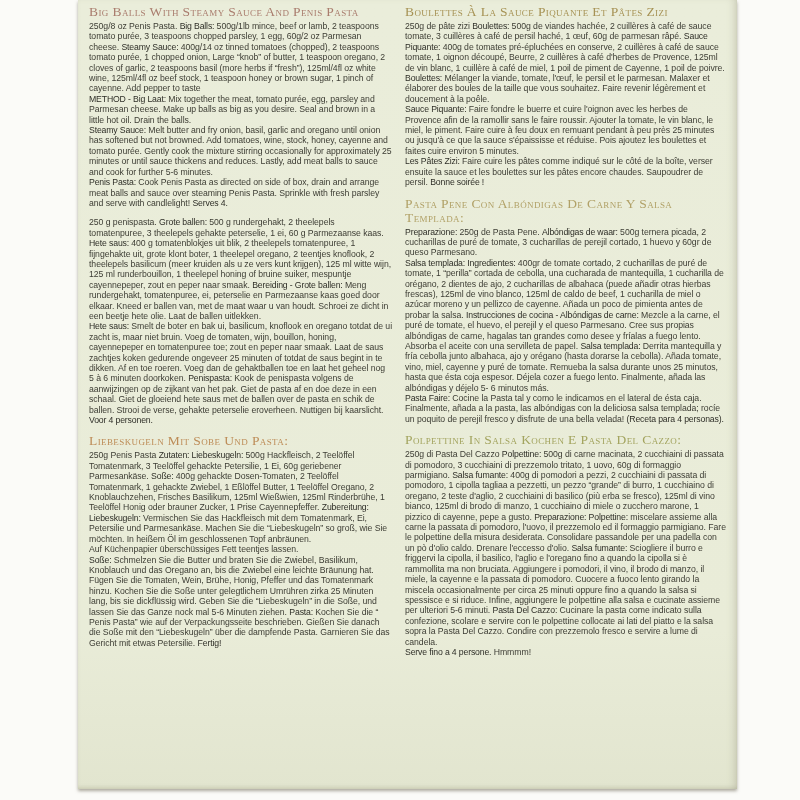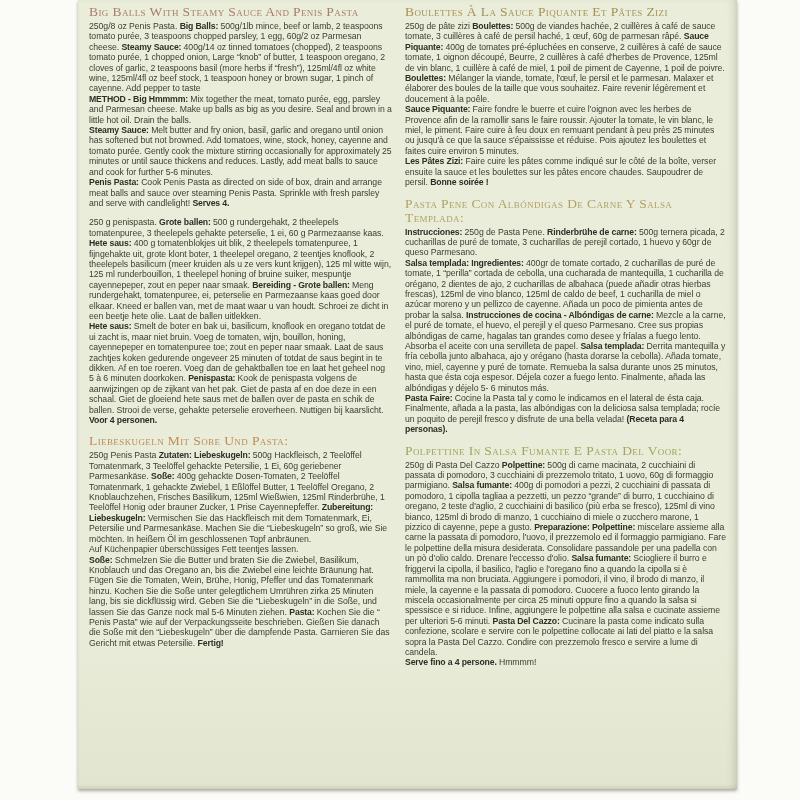--- a/index.html
+++ b/index.html
@@ -29,32 +29,32 @@
     font-variant:small-caps;
     font-size:13.5px;line-height:14px;
     letter-spacing:.4px;
   }
   .sec p{
     margin:0;
     font-size:8.7px;line-height:10.4px;
     letter-spacing:-0.05px;
     color:#3d3d34;
   }
-  .sec p .b{font-weight:bold;color:#2e2e27;letter-spacing:-0.15px;}
+  .sec p .b{font-weight:normal;color:#2e2e27;letter-spacing:-0.15px;}
 </style>
 </head>
 <body style="background: rgb(251, 251, 248);">
 
 <div class="photo">
   <div class="panel">
     <div class="col col-left" id="col-left">
         <section class="sec">
           <h2 class="sec-header" style="color: rgb(169, 124, 109);">Big Balls With Steamy Sauce And Penis Pasta</h2>
           <p><span>250g/8 oz Penis Pasta. </span><span class="b">Big Balls: </span><span>500g/1lb mince, beef or lamb, 2 teaspoons tomato purée, 3 teaspoons chopped parsley, 1 egg, 60g/2 oz Parmesan cheese. </span><span class="b">Steamy Sauce: </span><span>400g/14 oz tinned tomatoes (chopped), 2 teaspoons tomato purée, 1 chopped onion, Large “knob” of butter, 1 teaspoon oregano, 2 cloves of garlic, 2 teaspoons basil (more herbs if “fresh”), 125ml/4fl oz white wine, 125ml/4fl oz beef stock, 1 teaspoon honey or brown sugar, 1 pinch of cayenne. Add pepper to taste</span></p>
-          <p><span class="b">METHOD - Big Hmmmm: </span><span>Mix together the meat, tomato purée, egg, parsley and Parmesan cheese. Make up balls as big as you desire. Seal and brown in a little hot oil. Drain the balls.</span></p>
+          <p><span class="b">METHOD - Big Laat: </span><span>Mix together the meat, tomato purée, egg, parsley and Parmesan cheese. Make up balls as big as you desire. Seal and brown in a little hot oil. Drain the balls.</span></p>
           <p><span class="b">Steamy Sauce: </span><span>Melt butter and fry onion, basil, garlic and oregano until onion has softened but not browned. Add tomatoes, wine, stock, honey, cayenne and tomato purée. Gently cook the mixture stirring occasionally for approximately 25 minutes or until sauce thickens and reduces. Lastly, add meat balls to sauce and cook for further 5-6 minutes.</span></p>
           <p><span class="b">Penis Pasta: </span><span>Cook Penis Pasta as directed on side of box, drain and arrange meat balls and sauce over steaming Penis Pasta. Sprinkle with fresh parsley and serve with candlelight! </span><span class="b">Serves 4.</span></p>
         </section>
         <section class="sec">
           <p><span>250 g penispasta. </span><span class="b">Grote ballen: </span><span>500 g rundergehakt, 2 theelepels tomatenpuree, 3 theelepels gehakte peterselie, 1 ei, 60 g Parmezaanse kaas. </span><span class="b">Hete saus: </span><span>400 g tomatenblokjes uit blik, 2 theelepels tomatenpuree, 1 fijngehakte uit, grote klont boter, 1 theelepel oregano, 2 teentjes knoflook, 2 theelepels basilicum (meer kruiden als u ze vers kunt krijgen), 125 ml witte wijn, 125 ml runderbouillon, 1 theelepel honing of bruine suiker, mespuntje cayennepeper, zout en peper naar smaak. </span><span class="b">Bereiding - Grote ballen: </span><span>Meng rundergehakt, tomatenpuree, ei, peterselie en Parmezaanse kaas goed door elkaar. Kneed er ballen van, met de maat waar u van houdt. Schroei ze dicht in een beetje hete olie. Laat de ballen uitlekken.</span></p>
           <p><span class="b">Hete saus: </span><span>Smelt de boter en bak ui, basilicum, knoflook en oregano totdat de ui zacht is, maar niet bruin. Voeg de tomaten, wijn, bouillon, honing, cayennepeper en tomatenpuree toe; zout en peper naar smaak. Laat de saus zachtjes koken gedurende ongeveer 25 minuten of totdat de saus begint in te dikken. Af en toe roeren. Voeg dan de gehaktballen toe en laat het geheel nog 5 à 6 minuten doorkoken. </span><span class="b">Penispasta: </span><span>Kook de penispasta volgens de aanwijzingen op de zijkant van het pak. Giet de pasta af en doe deze in een schaal. Giet de gloeiend hete saus met de ballen over de pasta en schik de ballen. Strooi de verse, gehakte peterselie eroverheen. Nuttigen bij kaarslicht. </span><span class="b">Voor 4 personen.</span></p>
         </section>
         <section class="sec">
           <h2 class="sec-header" style="color: rgb(189, 140, 87);">Liebeskugeln Mit Sobe Und Pasta:</h2>
           <p><span>250g Penis Pasta </span><span class="b">Zutaten: Liebeskugeln: </span><span>500g Hackfleisch, 2 Teelöffel Tomatenmark, 3 Teelöffel gehackte Petersilie, 1 Ei, 60g geriebener Parmesankäse. </span><span class="b">Soße: </span><span>400g gehackte Dosen-Tomaten, 2 Teelöffel Tomatenmark, 1 gehackte Zwiebel, 1 Eßlöffel Butter, 1 Teelöffel Oregano, 2 Knoblauchzehen, Frisches Basilikum, 125ml Wießwien, 125ml Rinderbrühe, 1 Teelöffel Honig oder brauner Zucker, 1 Prise Cayennepfeffer. </span><span class="b">Zubereitung: Liebeskugeln: </span><span>Vermischen Sie das Hackfleisch mit dem Tomatenmark, Ei, Petersilie und Parmesankäse. Machen Sie die “Liebeskugeln” so groß, wie Sie möchten. In heißem Öl im geschlossenen Topf anbräunen.</span></p>
@@ -64,24 +64,24 @@
       </div>
     <div class="col col-right" id="col-right">
         <section class="sec">
           <h2 class="sec-header" style="color: rgb(166, 146, 84);">Boulettes À La Sauce Piquante Et Pâtes Zizi</h2>
           <p><span>250g de pâte zizi </span><span class="b">Boulettes: </span><span>500g de viandes hachée, 2 cuillères à café de sauce tomate, 3 cuillères à café de persil haché, 1 œuf, 60g de parmesan râpé. </span><span class="b">Sauce Piquante: </span><span>400g de tomates pré-épluchées en conserve, 2 cuillères à café de sauce tomate, 1 oignon découpé, Beurre, 2 cuillères à café d'herbes de Provence, 125ml de vin blanc, 1 cuillère à café de miel, 1 poil de piment de Cayenne, 1 poil de poivre. </span><span class="b">Boulettes: </span><span>Mélanger la viande, tomate, l'œuf, le persil et le parmesan. Malaxer et élaborer des boules de la taille que vous souhaitez. Faire revenir légèrement et doucement à la poêle.</span></p>
           <p><span class="b">Sauce Piquante: </span><span>Faire fondre le buerre et cuire l'oignon avec les herbes de Provence afin de la ramollir sans le faire roussir. Ajouter la tomate, le vin blanc, le miel, le piment. Faire cuire à feu doux en remuant pendant à peu près 25 minutes ou jusqu'à ce que la sauce s'épaississe et réduise. Pois ajoutez les boulettes et faites cuire environ 5 minutes.</span></p>
           <p><span class="b">Les Pâtes Zizi: </span><span>Faire cuire les pâtes comme indiqué sur le côté de la boîte, verser ensuite la sauce et les boulettes sur les pâtes encore chaudes. Saupoudrer de persil. </span><span class="b">Bonne soirée !</span></p>
         </section>
         <section class="sec">
           <h2 class="sec-header" style="color: rgb(177, 161, 103); margin-top: 8px;">Pasta Pene Con Albóndigas De Carne Y Salsa Templada:</h2>
-          <p><span class="b">Instrucciones: </span><span>250g de Pasta Pene. </span><span class="b">Rinderbrühe de carne: </span><span>500g ternera picada, 2 cucharillas de puré de tomate, 3 cucharillas de perejil cortado, 1 huevo y 60gr de queso Parmesano.</span></p>
+          <p><span class="b">Preparazione: </span><span>250g de Pasta Pene. </span><span class="b">Albóndigas de waar: </span><span>500g ternera picada, 2 cucharillas de puré de tomate, 3 cucharillas de perejil cortado, 1 huevo y 60gr de queso Parmesano.</span></p>
           <p><span class="b">Salsa templada: Ingredientes: </span><span>400gr de tomate cortado, 2 cucharillas de puré de tomate, 1 “perilla” cortada de cebolla, una cucharada de mantequilla, 1 cucharilla de orégano, 2 dientes de ajo, 2 cucharillas de albahaca (puede añadir otras hierbas frescas), 125ml de vino blanco, 125ml de caldo de beef, 1 cucharilla de miel o azúcar moreno y un pellizco de cayenne. Añada un poco de pimienta antes de probar la salsa. </span><span class="b">Instrucciones de cocina - Albóndigas de carne: </span><span>Mezcle a la carne, el puré de tomate, el huevo, el perejil y el queso Parmesano. Cree sus propias albóndigas de carne, hagalas tan grandes como desee y fríalas a fuego lento. Absorba el aceite con una servilleta de papel. </span><span class="b">Salsa templada: </span><span>Derrita mantequilla y fría cebolla junto albahaca, ajo y orégano (hasta dorarse la cebolla). Añada tomate, vino, miel, cayenne y puré de tomate. Remueba la salsa durante unos 25 minutos, hasta que ésta coja espesor. Déjela cozer a fuego lento. Finalmente, añada las albóndigas y déjelo 5- 6 minutos más.</span></p>
           <p><span class="b">Pasta Faire: </span><span>Cocine la Pasta tal y como le indicamos en el lateral de ésta caja. Finalmente, añada a la pasta, las albóndigas con la deliciosa salsa templada; rocíe un poquito de perejil fresco y disfrute de una bella velada! </span><span class="b">(Receta para 4 personas).</span></p>
         </section>
         <section class="sec">
-          <h2 class="sec-header" style="color: rgb(163, 164, 95);">Polpettine In Salsa Fumante E Pasta Del Voor:</h2>
+          <h2 class="sec-header" style="color: rgb(163, 164, 95);">Polpettine In Salsa Kochen E Pasta Del Cazzo:</h2>
           <p><span>250g di Pasta Del Cazzo </span><span class="b">Polpettine: </span><span>500g di carne macinata, 2 cucchiaini di passata di pomodoro, 3 cucchiaini di prezzemolo tritato, 1 uovo, 60g di formaggio parmigiano. </span><span class="b">Salsa fumante: </span><span>400g di pomodori a pezzi, 2 cucchiaini di passata di pomodoro, 1 cipolla tagliaa a pezzetti, un pezzo “grande” di burro, 1 cucchiaino di oregano, 2 teste d'aglio, 2 cucchiaini di basilico (più erba se fresco), 125ml di vino bianco, 125ml di brodo di manzo, 1 cucchiaino di miele o zucchero marone, 1 pizzico di cayenne, pepe a gusto. </span><span class="b">Preparazione: Polpettine: </span><span>miscelare assieme alla carne la passata di pomodoro, l'uovo, il prezzemolo ed il formaggio parmigiano. Fare le polpettine della misura desiderata. Consolidare passandole per una padella con un pò d'olio caldo. Drenare l'eccesso d'olio. </span><span class="b">Salsa fumante: </span><span>Sciogliere il burro e friggervi la cipolla, il basilico, l'aglio e l'oregano fino a quando la cipolla si è rammollita ma non bruciata. Aggiungere i pomodori, il vino, il brodo di manzo, il miele, la cayenne e la passata di pomodoro. Cuocere a fuoco lento girando la miscela occasionalmente per circa 25 minuti oppure fino a quando la salsa si spessisce e si riduce. Infine, aggiungere le polpettine alla salsa e cucinate assieme per ulteriori 5-6 minuti. </span><span class="b">Pasta Del Cazzo: </span><span>Cucinare la pasta come indicato sulla confezione, scolare e servire con le polpettine collocate ai lati del piatto e la salsa sopra la Pasta Del Cazzo. Condire con prezzemolo fresco e servire a lume di candela.</span></p>
           <p><span class="b">Serve fino a 4 persone. </span><span>Hmmmm!</span></p>
         </section>
       </div>
   </div>
 </div>
 
 </body></html>

